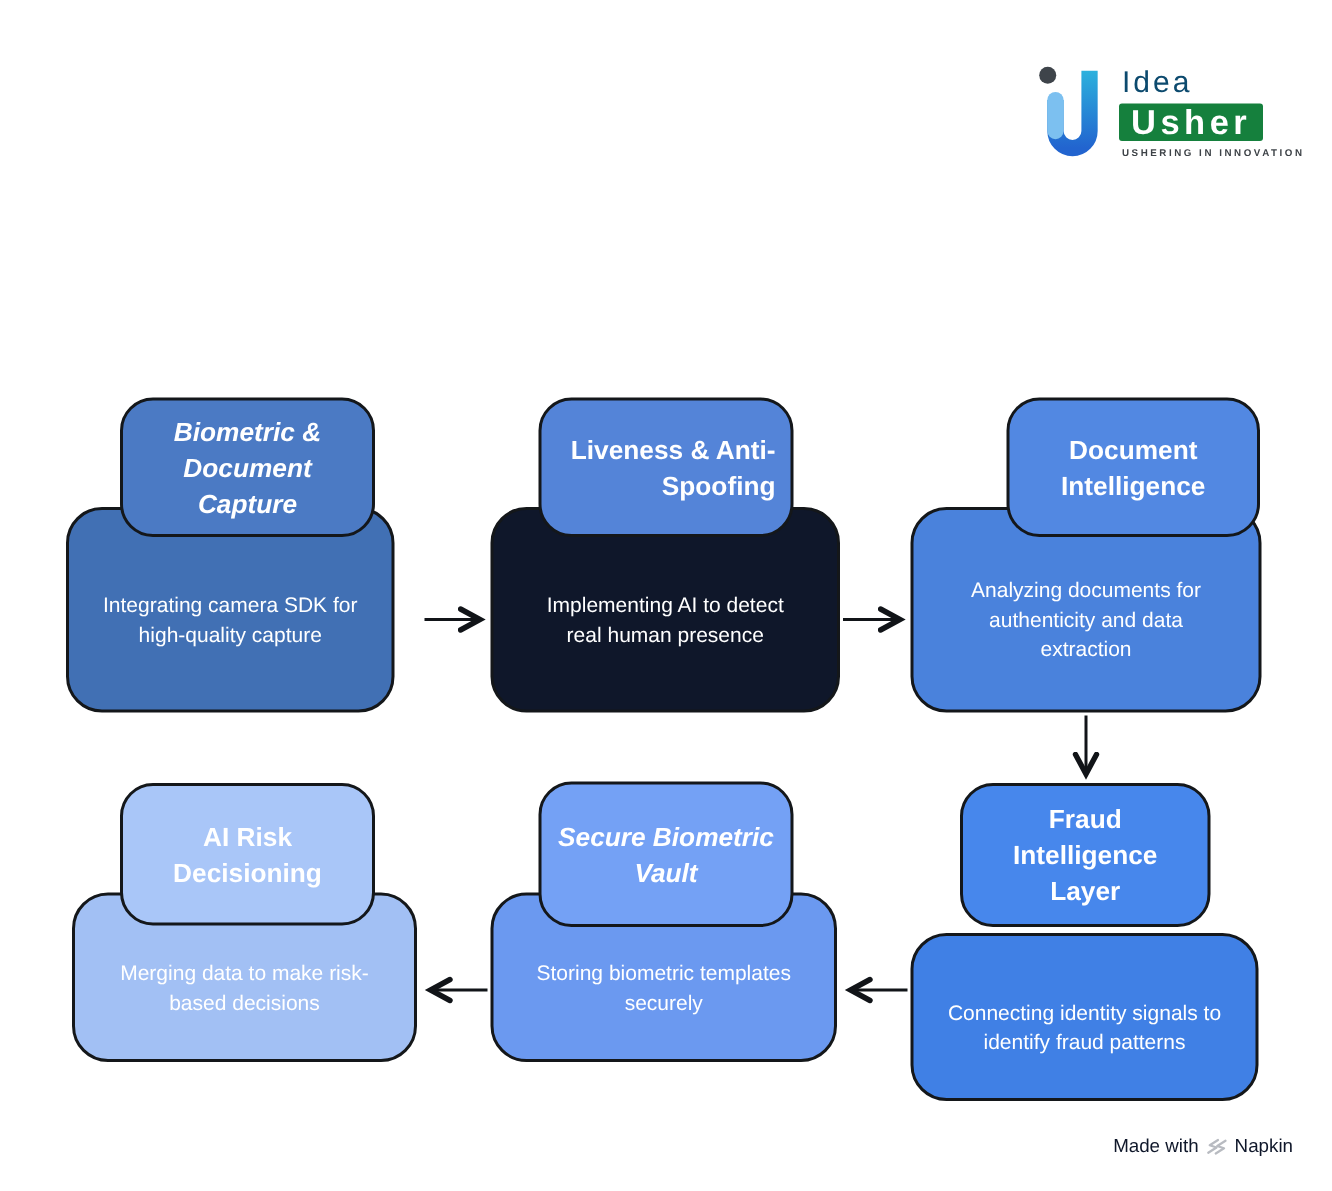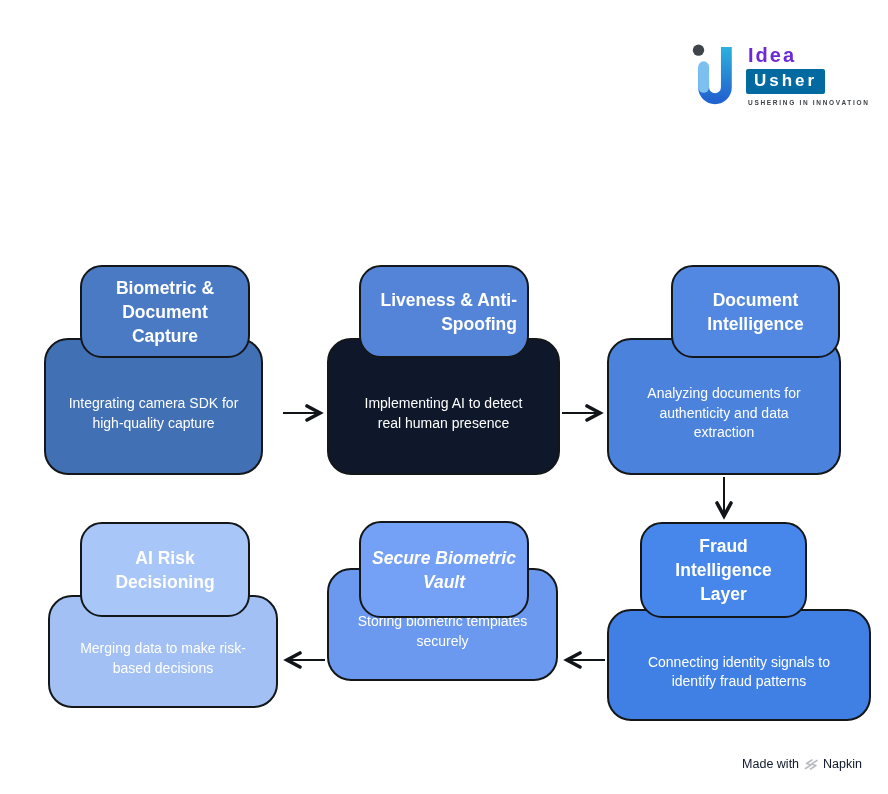--- a/index.html
+++ b/index.html
@@ -10,25 +10,25 @@
     position: relative;
     overflow: hidden;
   }
   .canvas { position: absolute; inset: 0; width: 888px; height: 794px; }
 
   
   .logo { position: absolute; top: 44px; left: 690px; width: 165px; height: 66px; display: flex; }
   .logo-mark { width: 50px; height: 64px; flex: 0 0 auto; }
   .logo-text { margin-left: 6px; display: flex; flex-direction: column; align-items: flex-start; }
   .logo-idea {
-    font-size: 20px; font-weight: bold; letter-spacing: 2px;
-    color: #6d28d9; line-height: 22px; padding-left: 2px;
+    font-size: 20px; font-weight: normal; letter-spacing: 2px;
+    color: #0c4a6e; line-height: 22px; padding-left: 2px;
   }
   .logo-usher {
-    background: #0369a1; color: #ffffff; font-weight: bold; font-size: 17px;
+    background: #15803d; color: #ffffff; font-weight: bold; font-size: 23px;
     letter-spacing: 3px; line-height: 20px; padding: 2px 8px 3px 8px;
     border-radius: 2px; margin-top: 3px;
   }
   .logo-tagline {
     font-size: 6.5px; font-weight: bold; letter-spacing: 1.7px;
     color: #3d4247; margin-top: 5px; white-space: nowrap; padding-left: 2px;
   }
 
   
   .node-title, .node-body {
@@ -38,33 +38,33 @@
   .node-title {
     border-radius: 22px; z-index: 2;
     font-weight: bold; font-size: 17.5px; line-height: 24px; padding: 4px 10px;
   }
   .node-body {
     border-radius: 24px; z-index: 1;
     font-size: 14px; line-height: 19.5px; padding: 14px 22px 0 22px;
   }
 
   
-  #n0t { left: 80px;  top: 265px; width: 170px; height: 93px; }
+  #n0t { left: 80px;  top: 265px; width: 170px; height: 93px; font-style: italic; }
   #n0b { left: 44px;  top: 338px; width: 219px; height: 137px; }
   #n1t { left: 359px; top: 265px; width: 170px; height: 93px; text-align: right; }
   #n1b { left: 327px; top: 338px; width: 233px; height: 137px; }
   #n2t { left: 671px; top: 265px; width: 169px; height: 93px; }
   #n2b { left: 607px; top: 338px; width: 234px; height: 137px; }
   
   #n3t { left: 80px;  top: 522px; width: 170px; height: 95px; }
   #n3b { left: 48px;  top: 595px; width: 230px; height: 113px; text-align: center; }
   #n4t { left: 359px; top: 521px; width: 170px; height: 97px; font-style: italic; }
-  #n4b { left: 327px; top: 568px; width: 231px; height: 113px; }
+  #n4b { left: 327px; top: 595px; width: 231px; height: 113px; }
   #n5t { left: 640px; top: 522px; width: 167px; height: 96px; }
-  #n5b { left: 607px; top: 609px; width: 264px; height: 112px; }
+  #n5b { left: 607px; top: 622px; width: 232px; height: 112px; }
 
   .arrows { position: absolute; inset: 0; z-index: 3; pointer-events: none; }
 
   
   .footer {
     position: absolute; top: 757px; right: 26px;
     display: flex; align-items: center; gap: 5px;
     color: #0f172a; font-size: 12.5px;
   }
   .napkin-icon { width: 14px; height: 13px; }

